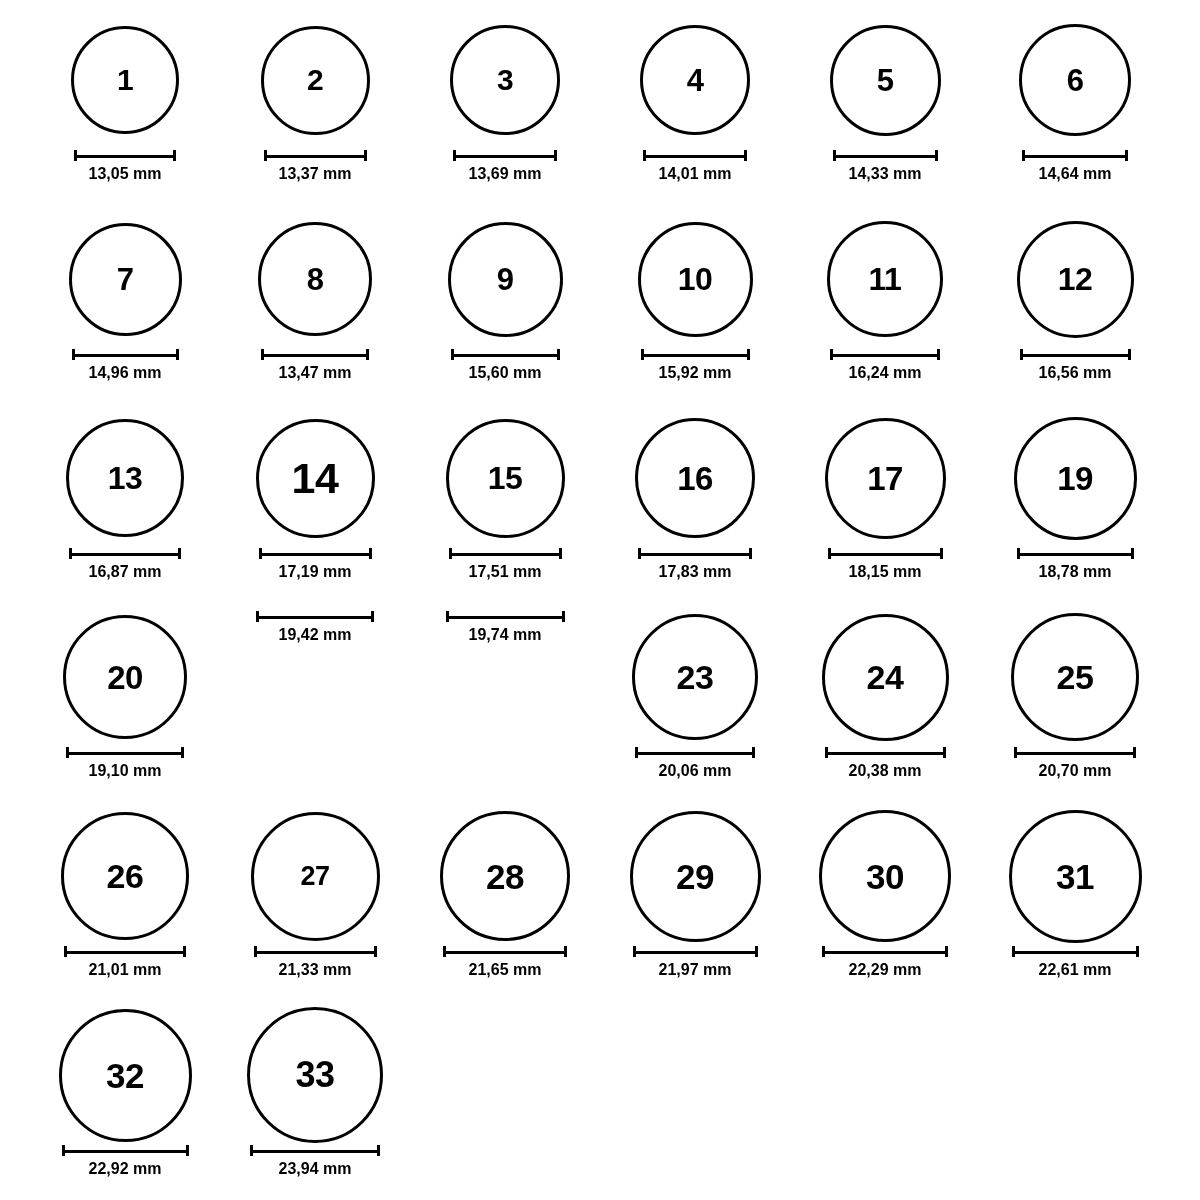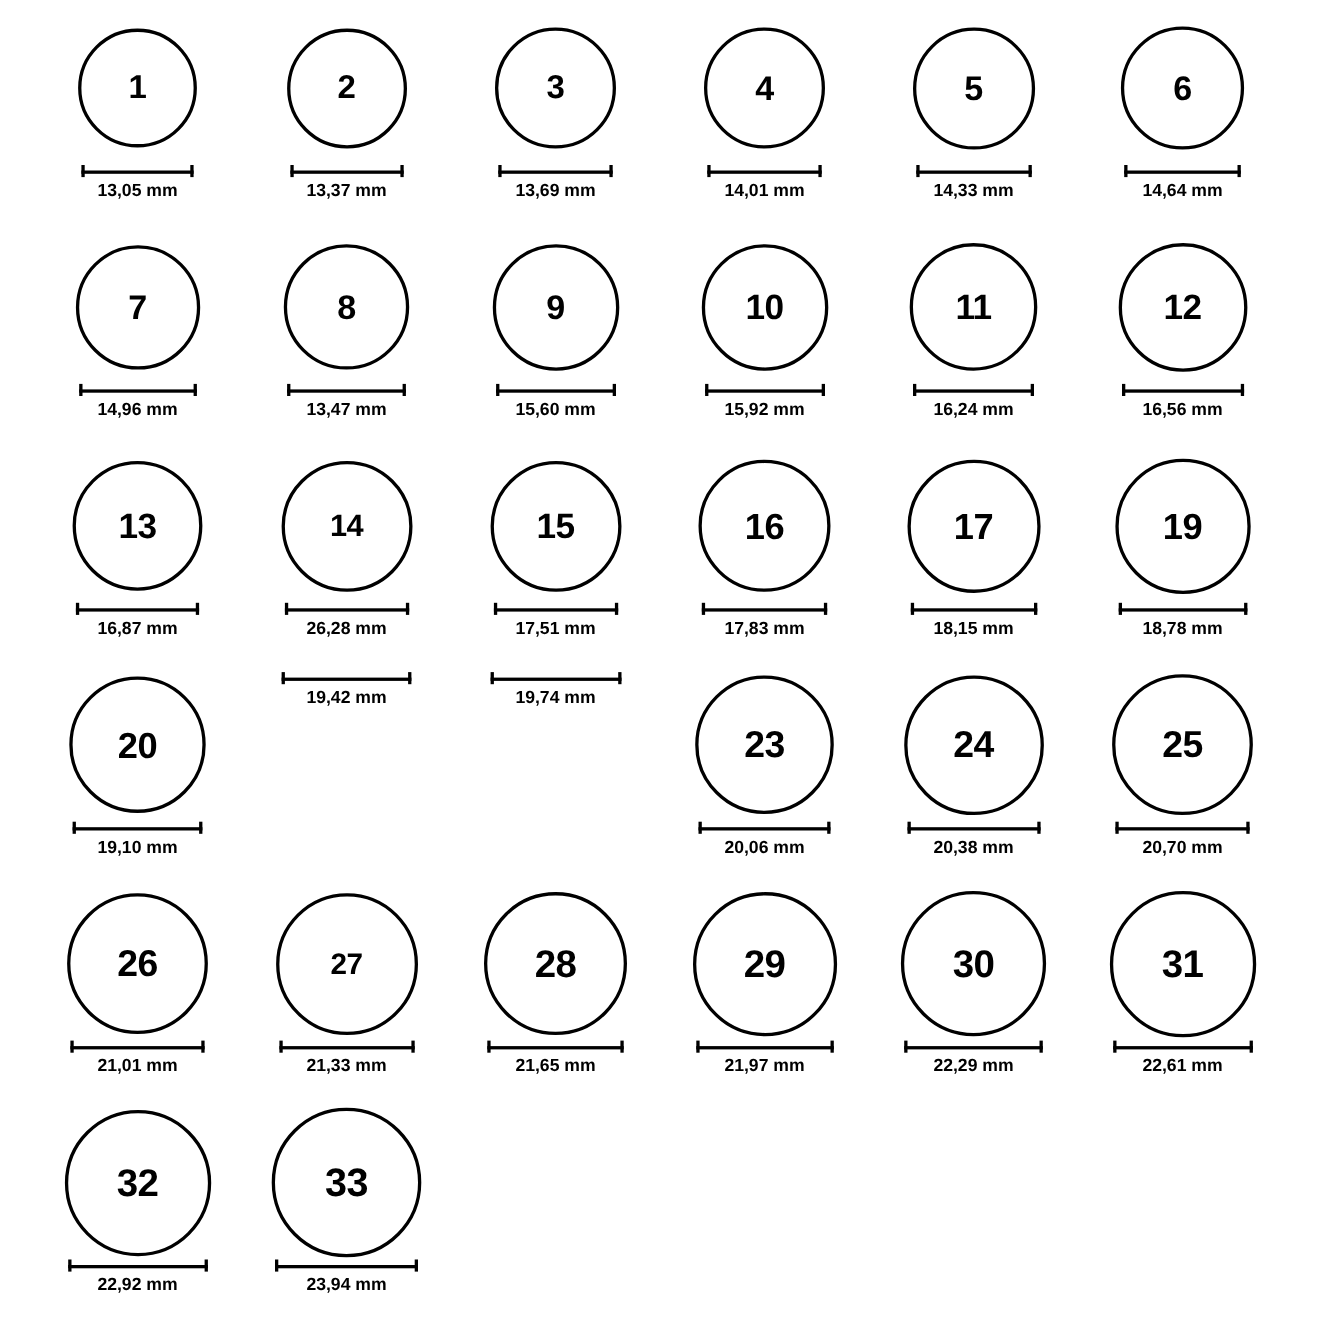--- a/index.html
+++ b/index.html
@@ -277,30 +277,30 @@
           <div class="bar" style="width: 112px;">
             <span class="tick-l"></span>
             <span class="tick-r"></span>
           </div>
         </div>
         <div class="mm">16,87 mm</div>
       </div>
       <div class="cell">
         <div class="ring-wrap">
           <div class="ring" style="width: 119px; height: 119px;">
-            <span class="ring-label" style="font-size: 28px;">14</span>
+            <span class="ring-label" style="font-size: 43px;">14</span>
           </div>
         </div>
         <div class="measure">
           <div class="bar" style="width: 113px;">
             <span class="tick-l"></span>
             <span class="tick-r"></span>
           </div>
         </div>
-        <div class="mm">26,28 mm</div>
+        <div class="mm">17,19 mm</div>
       </div>
       <div class="cell">
         <div class="ring-wrap">
           <div class="ring" style="width: 119px; height: 119px;">
             <span class="ring-label" style="font-size: 32px;">15</span>
           </div>
         </div>
         <div class="measure">
           <div class="bar" style="width: 113px;">
             <span class="tick-l"></span>

